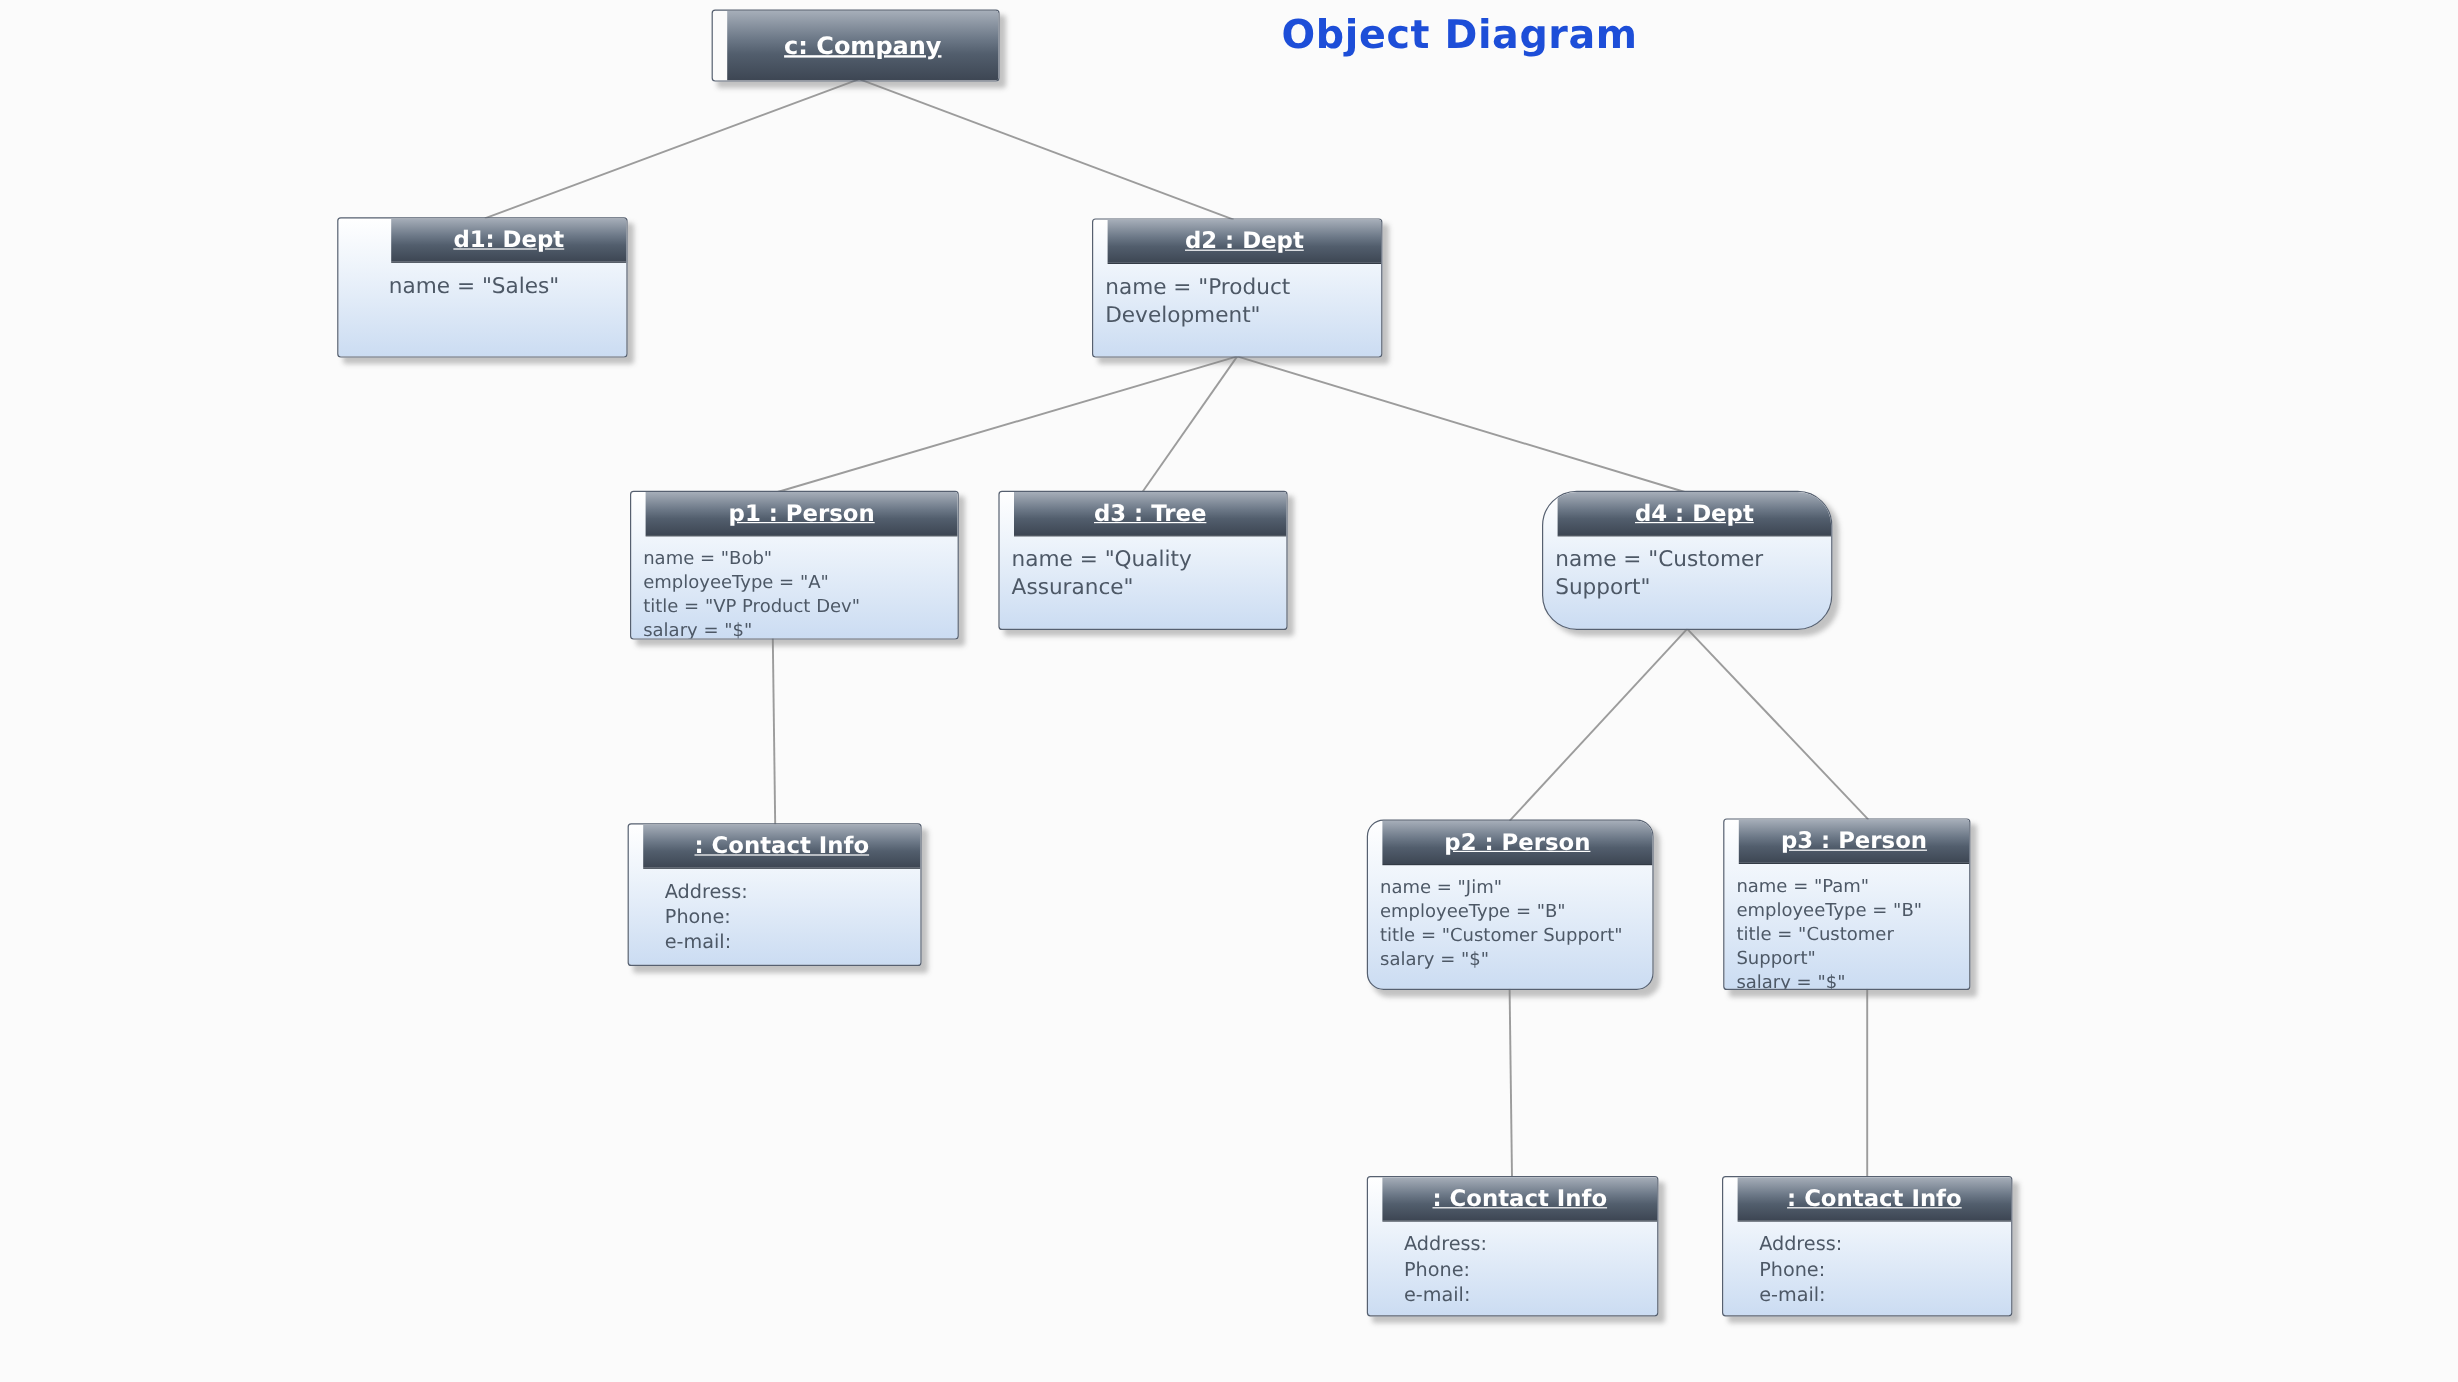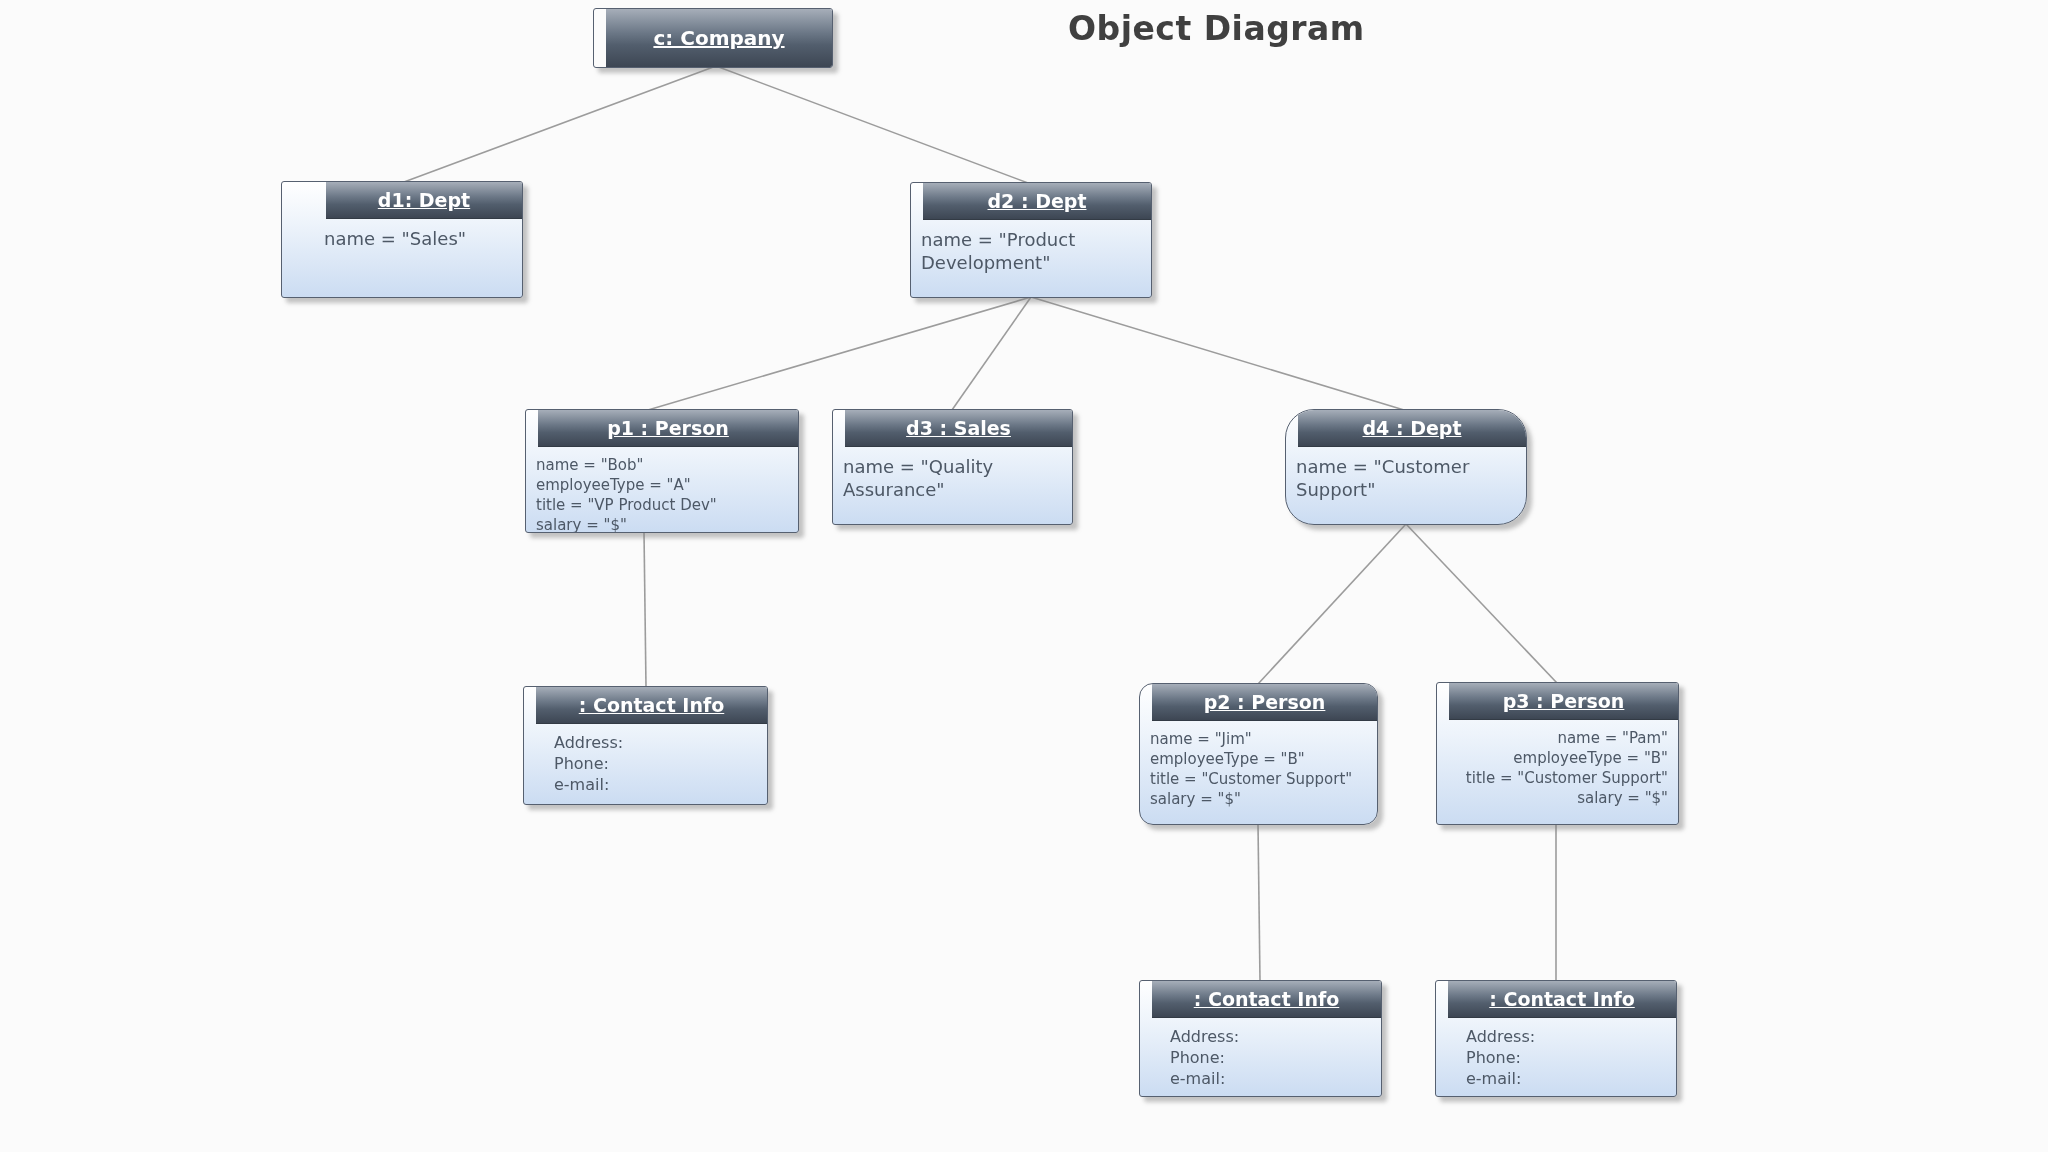--- a/index.html
+++ b/index.html
@@ -22,21 +22,21 @@
   }
   .edges line {
     stroke:#9c9c9c;
     stroke-width:1.6;
   }
 
   .title-block { position:absolute; }
   .main-title {
     font-size:33px;
     font-weight:bold;
-    color:#404040;
+    color:#1d4ed8;
     letter-spacing:0.5px;
     line-height:1.15;
   }
   .subtitle {
     font-size:29px;
     color:#2e2e2e;
     letter-spacing:0.3px;
     margin-top:3px;
     line-height:1.15;
   }
@@ -130,21 +130,21 @@
     <div class="node-body body-person">
       <div class="attr-line">name = "Bob"</div>
       <div class="attr-line">employeeType = "A"</div>
       <div class="attr-line">title = "VP Product Dev"</div>
       <div class="attr-line">salary = "$"</div>
     </div>
   </div>
 
   <div class="node" style="left:832px; top:409px; width:241px; height:116px;">
     <div class="node-header">
-      <span class="node-title">d3 : Sales</span>
+      <span class="node-title">d3 : Tree</span>
     </div>
     <div class="node-body body-dept">
       <div class="attr-line">name = "Quality Assurance"</div>
     </div>
   </div>
 
   <div class="node" style="left:1285px; top:409px; width:242px; height:116px;border-radius:29px;">
     <div class="node-header">
       <span class="node-title">d4 : Dept</span>
     </div>
@@ -169,21 +169,21 @@
       <span class="node-title">p2 : Person</span>
     </div>
     <div class="node-body body-person">
       <div class="attr-line">name = "Jim"</div>
       <div class="attr-line">employeeType = "B"</div>
       <div class="attr-line">title = "Customer Support"</div>
       <div class="attr-line">salary = "$"</div>
     </div>
   </div>
 
-  <div class="node" style="left:1436px; top:682px; width:243px; height:143px;text-align:right;">
+  <div class="node" style="left:1436px; top:682px; width:206px; height:143px;">
     <div class="node-header">
       <span class="node-title">p3 : Person</span>
     </div>
     <div class="node-body body-person">
       <div class="attr-line">name = "Pam"</div>
       <div class="attr-line">employeeType = "B"</div>
       <div class="attr-line">title = "Customer Support"</div>
       <div class="attr-line">salary = "$"</div>
     </div>
   </div>

